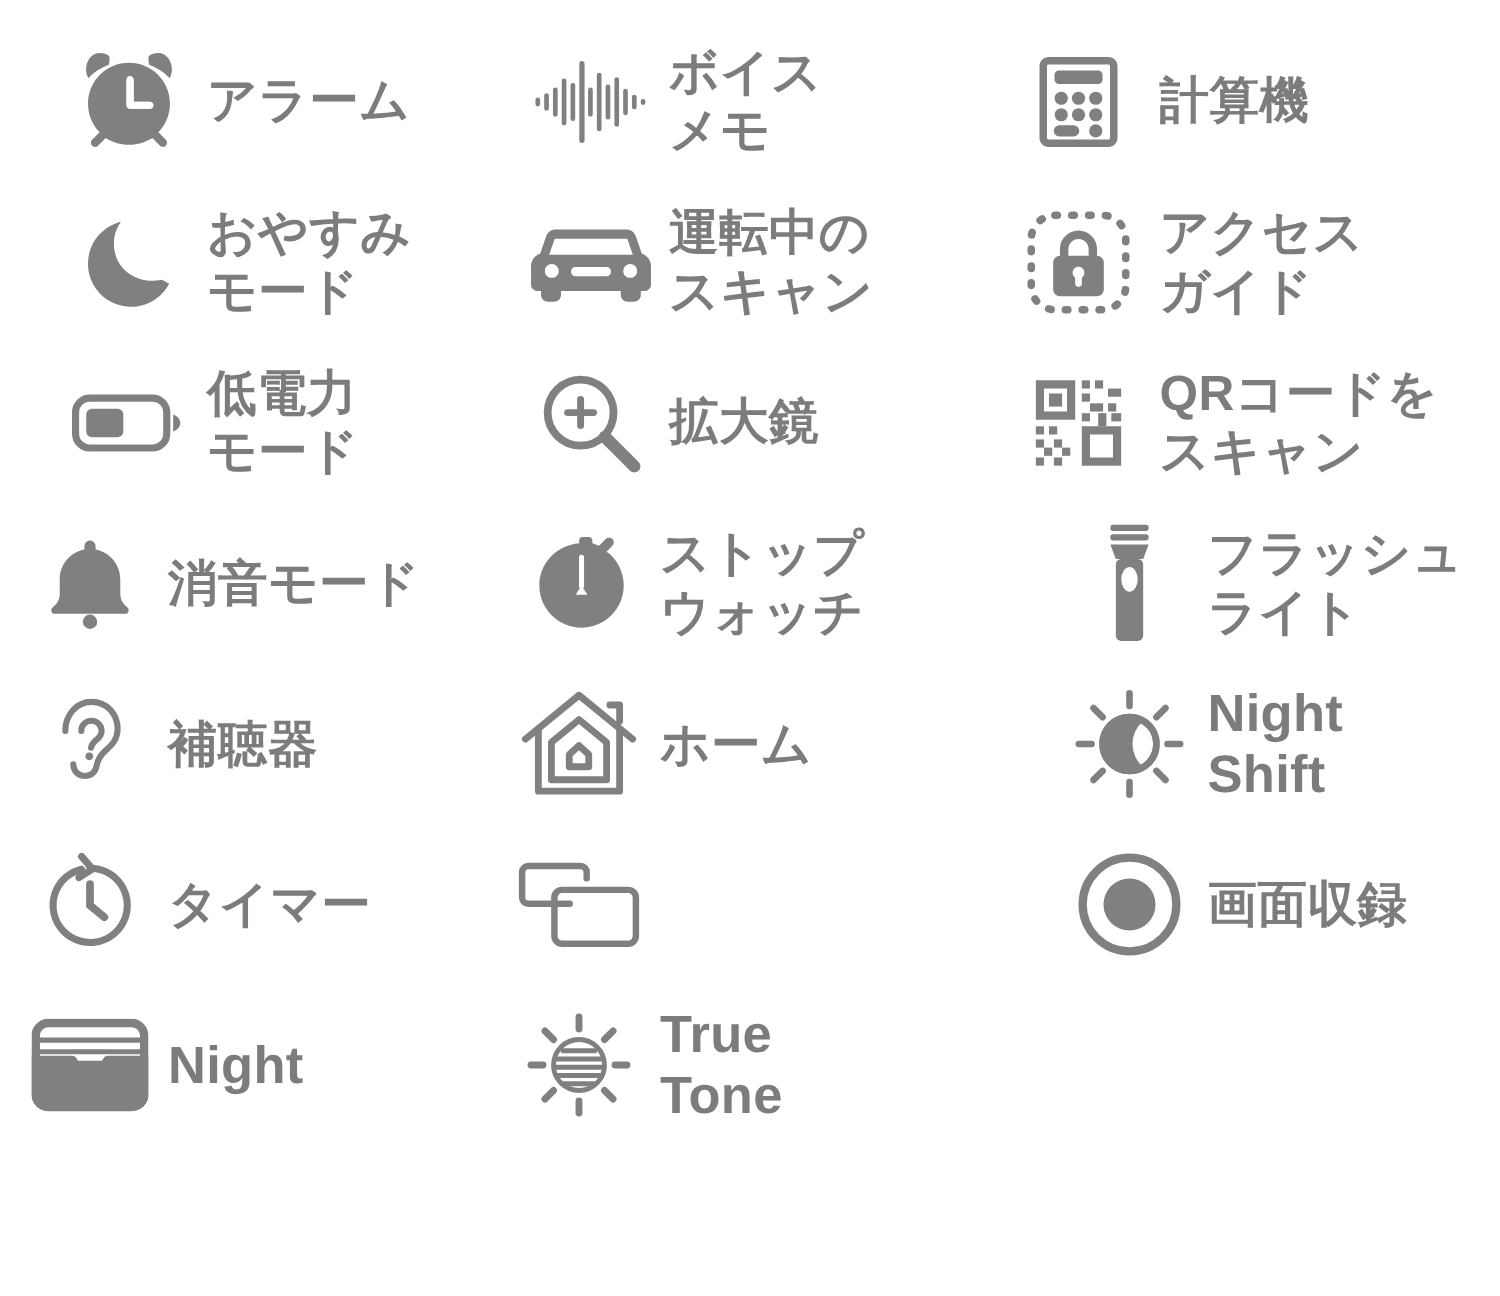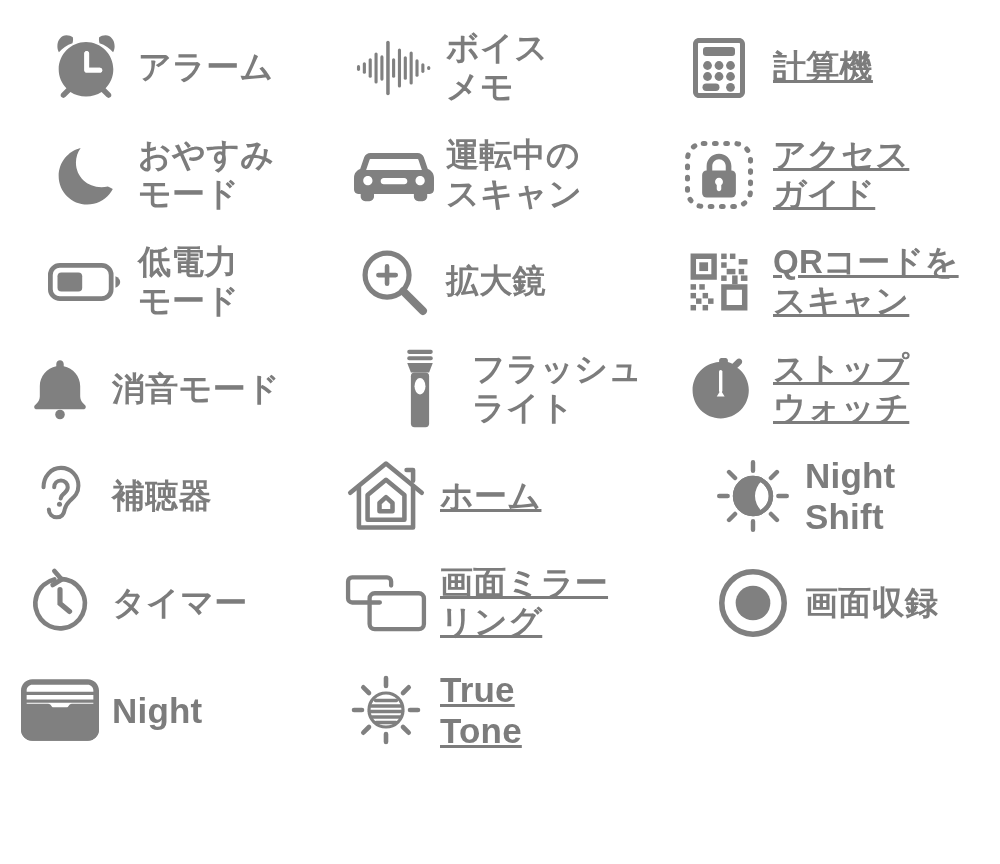--- a/index.html
+++ b/index.html
@@ -53,21 +53,21 @@
     font-size: 33px;
     font-weight: 700;
     line-height: 1.18;
     letter-spacing: 0.3px;
     white-space: pre-line;
   }
   .label.latin {
     font-size: 35px;
     letter-spacing: 0.2px;
   }
-  .cell.c3 .label { margin-left: 12px; text-decoration: underline; }
+  .cell.c3 .label { margin-left: 12px; }
   .cell.c2 .label { }
 </style>
 </head>
 <body>
 
 <div id="grid">
     <div class="cell c1">
       <div class="icon">
         <svg viewBox="0 0 64 64" width="76" height="76" fill="currentColor">
     <path d="M15.5 4.5c-4.2 0-7.6 4.1-7.6 9.1 0 1.9.5 3.7 1.3 5.1C12 15.5 16 12.7 20.6 11.2c.3-1 .5-2.1.5-3.2 0-.6-.1-1.2-.2-1.8C19.6 5.1 17.7 4.5 15.5 4.5z"></path>
@@ -203,44 +203,44 @@
     </div>
     <div class="cell c2">
       <div class="icon">
         <svg viewBox="0 0 64 64" width="68" height="74" fill="currentColor">
     <path d="M32 5c-1.9 0-3.5 1.6-3.5 3.5v2.1C19.6 12.2 13 20 13 29.4v9.4c0 2.6-1.1 5.1-3 6.9l-1.6 1.5c-1.4 1.3-.5 3.8 1.4 3.8h44.4c1.9 0 2.8-2.5 1.4-3.8L54 45.7c-1.9-1.8-3-4.3-3-6.9v-9.4C51 20 44.4 12.2 35.5 10.6V8.5C35.5 6.6 33.9 5 32 5z"></path>
     <circle cx="32" cy="56" r="4.5"></circle>
   </svg>
       </div>
       <div class="label">消音モード</div>
     </div>
+    <div class="cell c3">
+      <div class="icon">
+        <svg viewBox="0 0 64 64" width="72" height="74" fill="currentColor">
+    <path d="M48.2 13.3l3.6-3.6c1.1-1.1 1.1-2.9 0-4s-2.9-1.1-4 0l-3.9 3.9c-1.3-.6-2.6-1.1-4-1.5V6.5c0-1.1-.9-2-2-2h-3.8c-1.1 0-2 .9-2 2v1.6C18.7 9.2 8.5 20 8.5 33.2 8.5 47 19.7 58.2 33.5 58.2S58.5 47 58.5 33.2c0-7.8-3.6-14.8-9.2-19.4l-1.1-.5z"></path>
+    <path d="M33.5 16.5v17" stroke="#ffffff" stroke-width="3" stroke-linecap="round" fill="none"></path>
+    <path d="M33.5 33.2 l3.5 5.5 h-7 z" fill="#ffffff"></path>
+  </svg>
+      </div>
+      <div class="label">ストップ
+ウォッチ</div>
+    </div>
     <div class="cell c1">
       <div class="icon">
         <svg viewBox="0 0 44 90" width="46" height="82" fill="currentColor">
     <rect x="8" y="2" width="28" height="4.5" rx="2"></rect>
     <rect x="8" y="9" width="28" height="4.5" rx="2"></rect>
     <path d="M8 16.5h28l-4 10.5H12L8 16.5z"></path>
     <rect x="12" y="27" width="20" height="60" rx="4"></rect>
     <ellipse cx="22" cy="42" rx="6" ry="9" fill="#ffffff"></ellipse>
   </svg>
       </div>
       <div class="label">フラッシュ
 ライト</div>
     </div>
-    <div class="cell c3">
-      <div class="icon">
-        <svg viewBox="0 0 64 64" width="72" height="74" fill="currentColor">
-    <path d="M48.2 13.3l3.6-3.6c1.1-1.1 1.1-2.9 0-4s-2.9-1.1-4 0l-3.9 3.9c-1.3-.6-2.6-1.1-4-1.5V6.5c0-1.1-.9-2-2-2h-3.8c-1.1 0-2 .9-2 2v1.6C18.7 9.2 8.5 20 8.5 33.2 8.5 47 19.7 58.2 33.5 58.2S58.5 47 58.5 33.2c0-7.8-3.6-14.8-9.2-19.4l-1.1-.5z"></path>
-    <path d="M33.5 16.5v17" stroke="#ffffff" stroke-width="3" stroke-linecap="round" fill="none"></path>
-    <path d="M33.5 33.2 l3.5 5.5 h-7 z" fill="#ffffff"></path>
-  </svg>
-      </div>
-      <div class="label">ストップ
-ウォッチ</div>
-    </div>
     <div class="cell c2">
       <div class="icon">
         <svg viewBox="0 0 64 72" width="62" height="76" fill="none" stroke="currentColor" stroke-width="4.2" stroke-linecap="round" stroke-linejoin="round">
     <path d="M15 27c0-11 7.6-20 18-20s18 8.2 18 18.5c0 8.5-5.2 12-8.8 15.5-3.1 3-4.8 5.4-5.5 9.5-.7 4.2-3.5 7.5-8.2 7.5-4.4 0-8-3.3-8-8"></path>
     <path d="M26 27c0-4 3-7 7-7s7 3.2 7 7c0 3.6-2.4 5.2-4.1 6.6-1.7 1.4-2.8 2.6-3.2 5"></path>
     <circle cx="31.5" cy="44.5" r="2.6" fill="currentColor" stroke="none"></circle>
   </svg>
       </div>
       <div class="label">補聴器</div>
     </div>
@@ -278,22 +278,20 @@
       </div>
       <div class="label">タイマー</div>
     </div>
     <div class="cell c3">
       <div class="icon">
         <svg viewBox="0 0 80 60" width="82" height="62" fill="none" stroke="currentColor" stroke-width="4.2" stroke-linejoin="round" stroke-linecap="round">
     <path d="M34 29.5H7a4 4 0 0 1-4-4V9a4 4 0 0 1 4-4h34a4 4 0 0 1 4 4v4"></path>
     <rect x="24" y="20.5" width="53" height="35" rx="5"></rect>
   </svg>
       </div>
-      <div class="label">画面ミラー
-リング</div>
     </div>
     <div class="cell c1">
       <div class="icon">
         <svg viewBox="0 0 64 64" width="74" height="74" fill="none">
     <circle cx="32" cy="32" r="27" stroke="currentColor" stroke-width="4.8"></circle>
     <circle cx="32" cy="32" r="15" fill="currentColor"></circle>
   </svg>
       </div>
       <div class="label">画面収録</div>
     </div>

